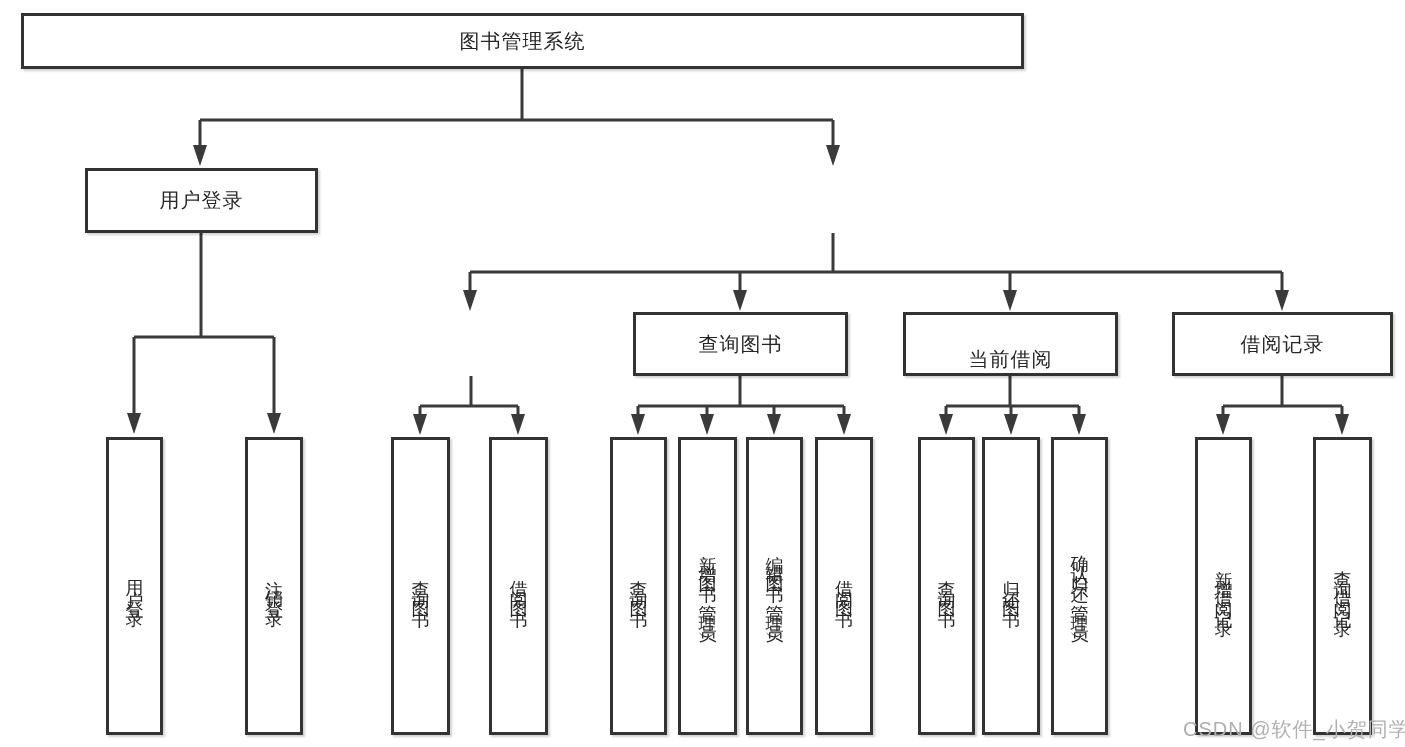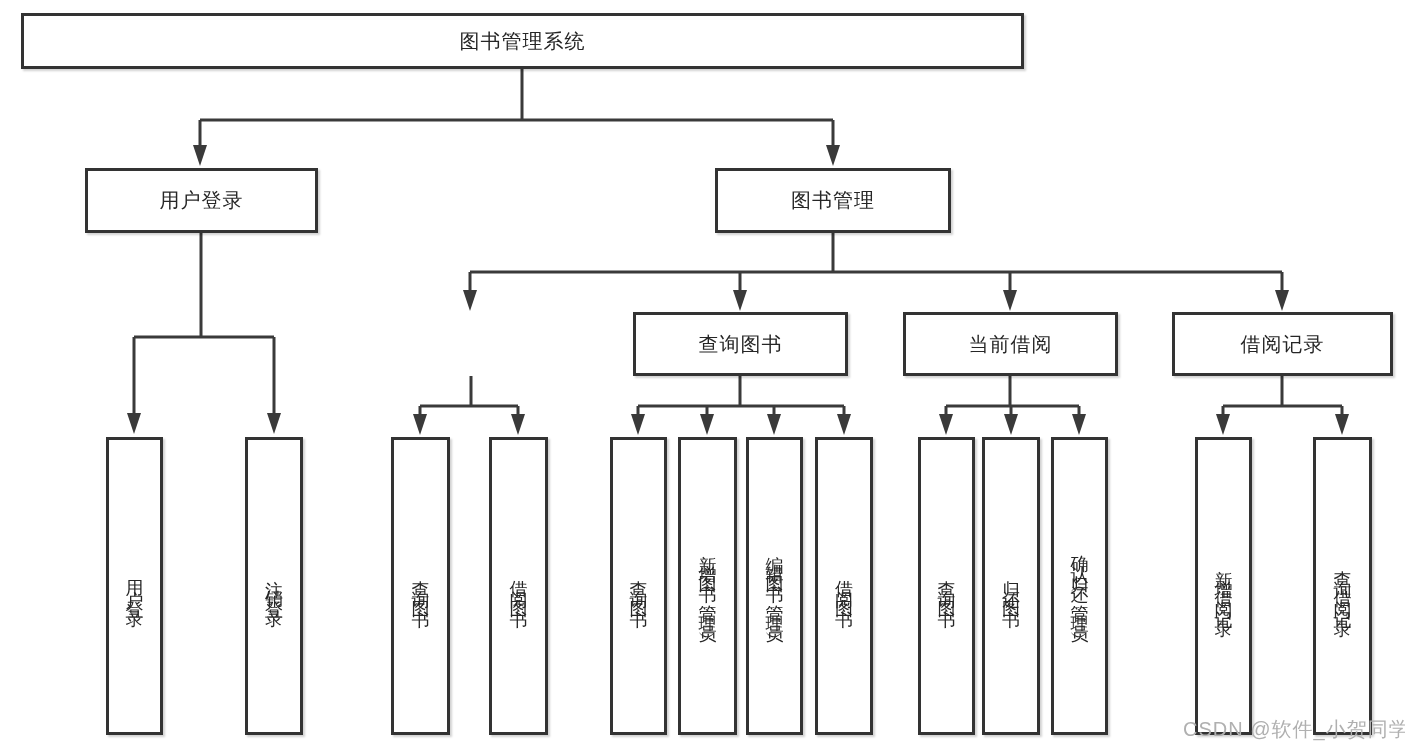--- a/index.html
+++ b/index.html
@@ -29,21 +29,21 @@
   .watermark{
     position:absolute;left:1183px;top:716px;font-size:20px;
     color:var(--watermark);letter-spacing:1px;white-space:nowrap;
   }
   
   .n-root{left:21px;top:13px;width:1003px;height:56px;}
   .n-l2a{left:85px;top:168px;width:233px;height:65px;}
   .n-l2b{left:715px;top:168px;width:236px;height:65px;}
   .n-l3a{left:363px;top:312px;width:217px;height:64px;}
   .n-l3b{left:633px;top:312px;width:215px;height:64px;}
-  .n-l3c{left:903px;top:312px;width:215px;height:64px;}
+  .n-l3c{left:903px;top:312px;width:215px;height:64px;align-items:flex-end;}
   .n-l3d{left:1172px;top:312px;width:221px;height:64px;}
   .lf0{left:106px;width:57px;}  .lf1{left:245px;width:58px;}
   .lf2{left:391px;width:59px;}  .lf3{left:489px;width:59px;}
   .lf4{left:610px;width:57px;}  .lf5{left:678px;width:59px;}
   .lf6{left:746px;width:57px;}  .lf7{left:815px;width:58px;}
   .lf8{left:918px;width:57px;}  .lf9{left:982px;width:58px;}
   .lf10{left:1051px;width:57px;}.lf11{left:1195px;width:57px;}
   .lf12{left:1313px;width:59px;}
 </style>
 </head>
@@ -94,23 +94,20 @@
     </g>
   </svg>
 
   <div class="box n-root">
     <span class="lbl">图书管理系统</span>
   </div>
 
   <div class="box n-l2a">
     <span class="lbl">用户登录</span>
   </div>
-  <div class="box n-l2b">
-    <span class="lbl">图书管理</span>
-  </div>
 
   <div class="box n-l3b">
     <span class="lbl">查询图书</span>
   </div>
   <div class="box n-l3c">
     <span class="lbl">当前借阅</span>
   </div>
   <div class="box n-l3d">
     <span class="lbl">借阅记录</span>
   </div>

